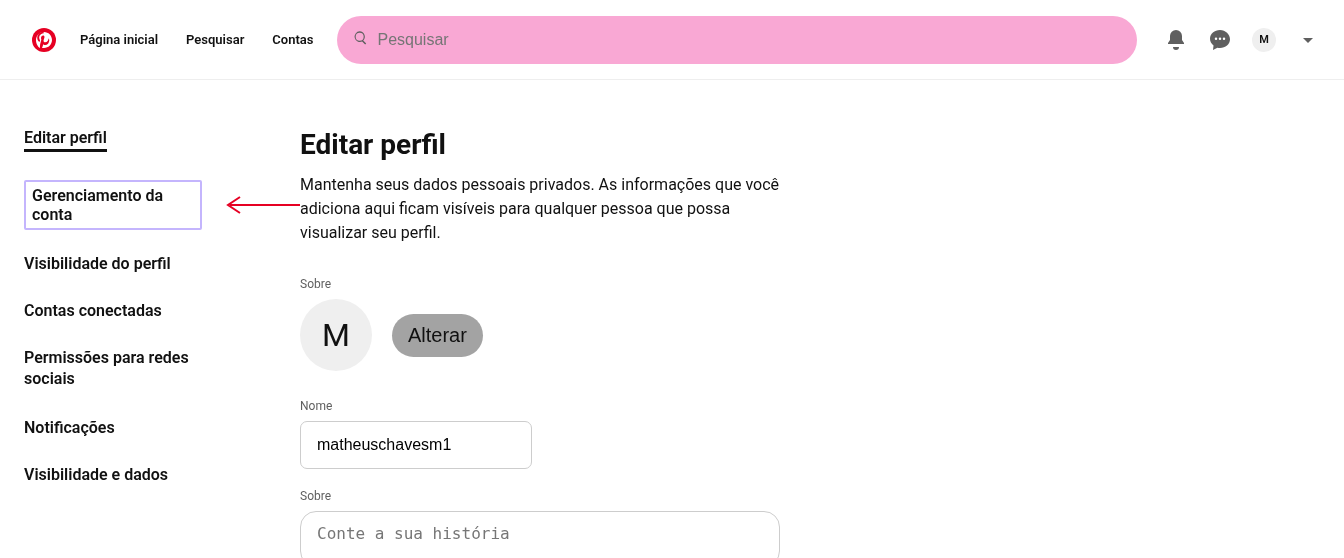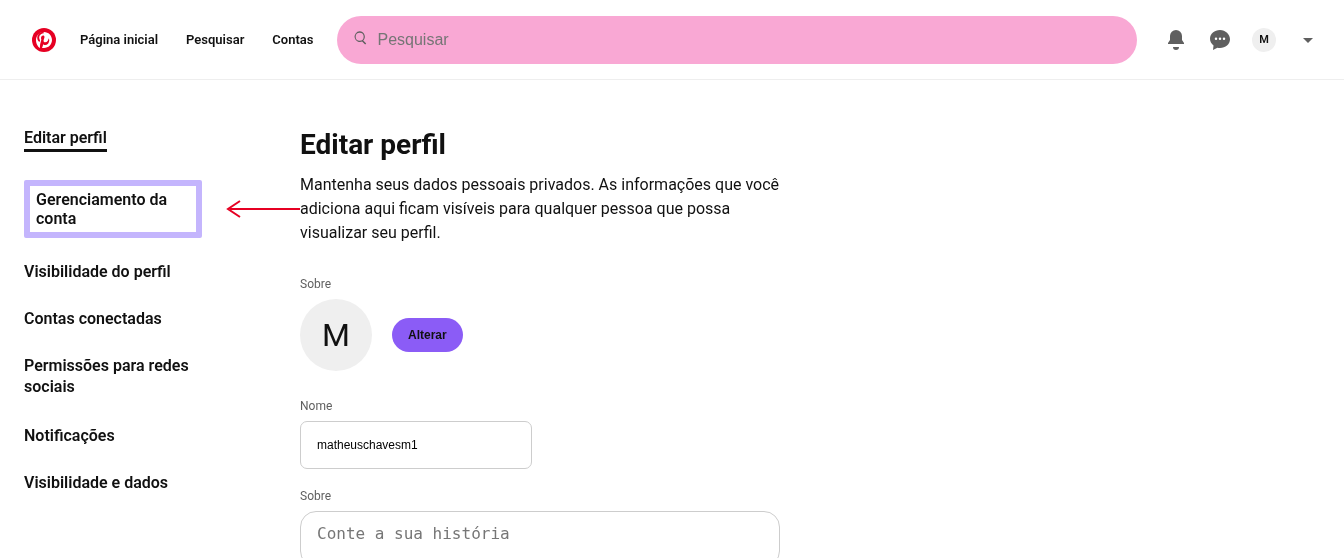--- a/index.html
+++ b/index.html
@@ -14,34 +14,34 @@
   .search svg { width:16px; height:16px; fill:#5f5f5f; margin-right:8px; }
   .search input { border:none; background:transparent; outline:none; font-size:16px; color:#5f5f5f; width:100%; }
   .top-icons { display:flex; align-items:center; gap:20px; margin-right:8px; }
   .icon-btn { width:24px; height:24px; display:flex; align-items:center; justify-content:center; cursor:pointer;}
   .icon-btn svg { width:24px; height:24px; fill:#5f5f5f; }
   .avatar-sm { width:24px; height:24px; border-radius:50%; background:#efefef; color:#111; font-size:11px; font-weight:600; display:flex; align-items:center; justify-content:center; cursor:pointer;}
   .content { display:flex; padding-top: 48px; }
   .sidebar { width: 300px; padding-left: 24px; }
   .side-item { font-size:16px; font-weight:600; color:#111; margin-bottom: 28px; cursor:pointer; display:inline-block; }
   .side-item.current { border-bottom: 3px solid #111; padding-bottom:2px;}
-  .side-item.hl { border:6px solid #c4b5fd; padding:4px 6px; border-radius:2px; margin-bottom:24px;}
+  .side-item.hl { border:2px solid #c4b5fd; padding:4px 6px; border-radius:2px; margin-bottom:24px;}
   .side-row-hl { display:flex; align-items:center; margin-bottom:24px; }
   .arrow { margin-left:18px; color:#e60023; display:flex; align-items:center;}
   .arrow svg { width:80px; height:20px; }
   .main { flex:1; max-width: 600px; }
   .page-title { font-size:28px; font-weight:700; margin-bottom:12px; }
   .page-desc { font-size:16px; line-height:1.5; color:#111; margin-bottom:32px; max-width:490px;}
   .label { font-size:12px; color:#5f5f5f; margin-bottom:8px; display:block;}
   .photo-row { display:flex; align-items:center; gap:20px; margin-bottom:28px;}
   .avatar-lg { width:72px; height:72px; border-radius:50%; background:#efefef; display:flex; align-items:center; justify-content:center; font-size:32px; font-weight:400; color:#111;}
-  .btn-pill { background:#8b5cf6; border:none; border-radius:24px; padding:10px 16px; font-size:12px; font-weight:700; color:#111; cursor:pointer;}
+  .btn-pill { background:#a3a3a3; border:none; border-radius:24px; padding:10px 16px; font-size:20px; font-weight:400; color:#111; cursor:pointer;}
   .form-row { display:flex; gap:32px; margin-bottom:20px;flex-direction:column;}
   .form-col { display:flex; flex-direction:column; }
-  .text-input { border:1.5px solid #cdcdcd; border-radius:7px; height:48px; padding:0 16px; font-size:12px; outline:none; width:232px;}
+  .text-input { border:1.5px solid #cdcdcd; border-radius:7px; height:48px; padding:0 16px; font-size:16px; outline:none; width:232px;}
   .textarea { border:1.5px solid #cdcdcd; border-radius:16px; padding:12px 16px; font-size:16px; outline:none; width:480px; height:56px; resize:none; color:#111;}
   .textarea::placeholder { color:#767676; }
 </style>
 </head>
 <body>
 
 <div class="topbar">
   <div class="logo">
     <svg viewBox="0 0 24 24">
         <circle cx="12" cy="12" r="12" fill="#e60023"></circle>

